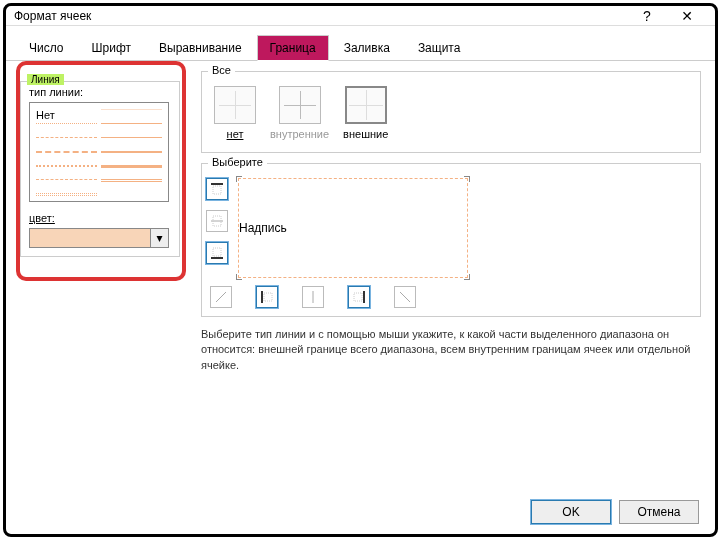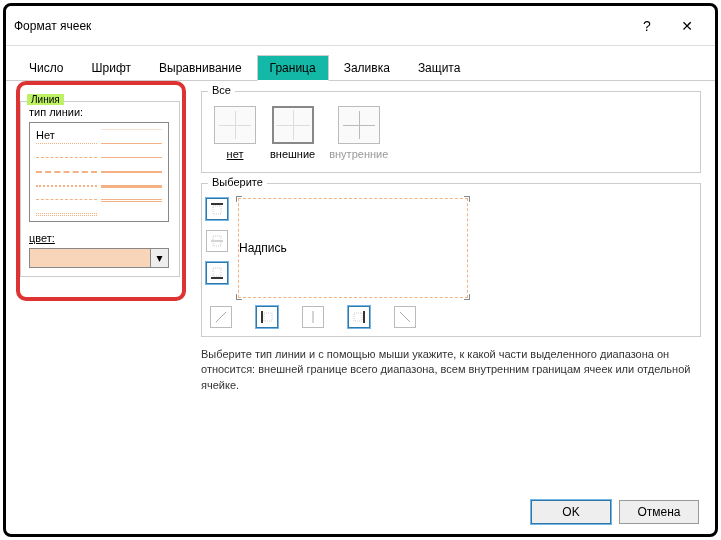--- a/index.html
+++ b/index.html
@@ -1,23 +1,23 @@
 <!DOCTYPE html>
 <html><head>
 <meta charset="utf-8">
 <style>
 *{box-sizing:border-box;margin:0;padding:0;font-family:'Segoe UI',Tahoma,sans-serif;font-size:12px}
 body{background:#fff;width:721px;height:540px;position:relative;overflow:hidden}
 .outer{border:3px solid #000;border-radius:8px;width:715px;height:534px;margin:3px;position:relative;background:#fff}
-.titlebar{height:40px;display:flex;align-items:center;padding:0 8px;border-bottom:1px solid #ddd}
+.titlebar{height:20px;display:flex;align-items:center;padding:0 8px;border-bottom:1px solid #ddd}
 .title{flex:1;font-size:12px}
 .titlebtn{width:40px;height:28px;display:flex;align-items:center;justify-content:center;font-size:14px;cursor:pointer}
 .tabs{display:flex;border-bottom:1px solid #ccc;padding:8px 10px 0}
 .tab{padding:5px 12px;cursor:pointer;border:1px solid transparent;border-bottom:none;margin-right:2px;position:relative;top:1px}
-.tab.active{background:#14b8a6;border:1px solid #ccc;border-bottom:1px solid #fff}
+.tab.active{background:#be185d;border:1px solid #ccc;border-bottom:1px solid #fff}
 .content{padding:10px 14px;position:relative}
 .highlight{position:absolute;left:10px;top:0;width:170px;height:220px;border:4px solid #d33;border-radius:10px;pointer-events:none;z-index:5}
 .linegroup{border:1px solid #ccc;padding:8px;width:160px;padding-top:4px;position:relative;margin-top:10px}
 .linegroup .legend{position:absolute;top:-8px;left:6px;background:#bef264;padding:0 4px;font-size:10px}
 .typelabel{font-size:11px;margin-bottom:4px}
 .stylesbox{border:1px solid #888;width:140px;height:100px;padding:4px;display:flex;flex-wrap:wrap;background:#fff}
 .stylecol{width:50%;display:flex;flex-direction:column;gap:6px;padding:2px}
 .styleline{height:8px;position:relative}
 .none{font-size:11px}
 .ln1{border-top:1px dotted #f4b183}
@@ -125,26 +125,26 @@
 
     <div class="rightarea">
       <div class="group">
         <div class="legend">Все</div>
         <div class="presets">
           <div class="preset">
             <div class="preseticon pnone"></div>
             <div class="presetlabel u">нет</div>
           </div>
           <div class="preset">
+            <div class="preseticon pinner"></div>
+            <div class="presetlabel dis">внутренние</div>
+          </div>
+          <div class="preset">
             <div class="preseticon pouter"></div>
             <div class="presetlabel">внешние</div>
-          </div>
-          <div class="preset">
-            <div class="preseticon pinner"></div>
-            <div class="presetlabel dis">внутренние</div>
           </div>
         </div>
       </div>
 
       <div class="group">
         <div class="legend">Выберите</div>
         <div class="indiv">
           <div class="sidebtns">
             <div class="bbtn sel">
                 <svg viewBox="0 0 14 14">

